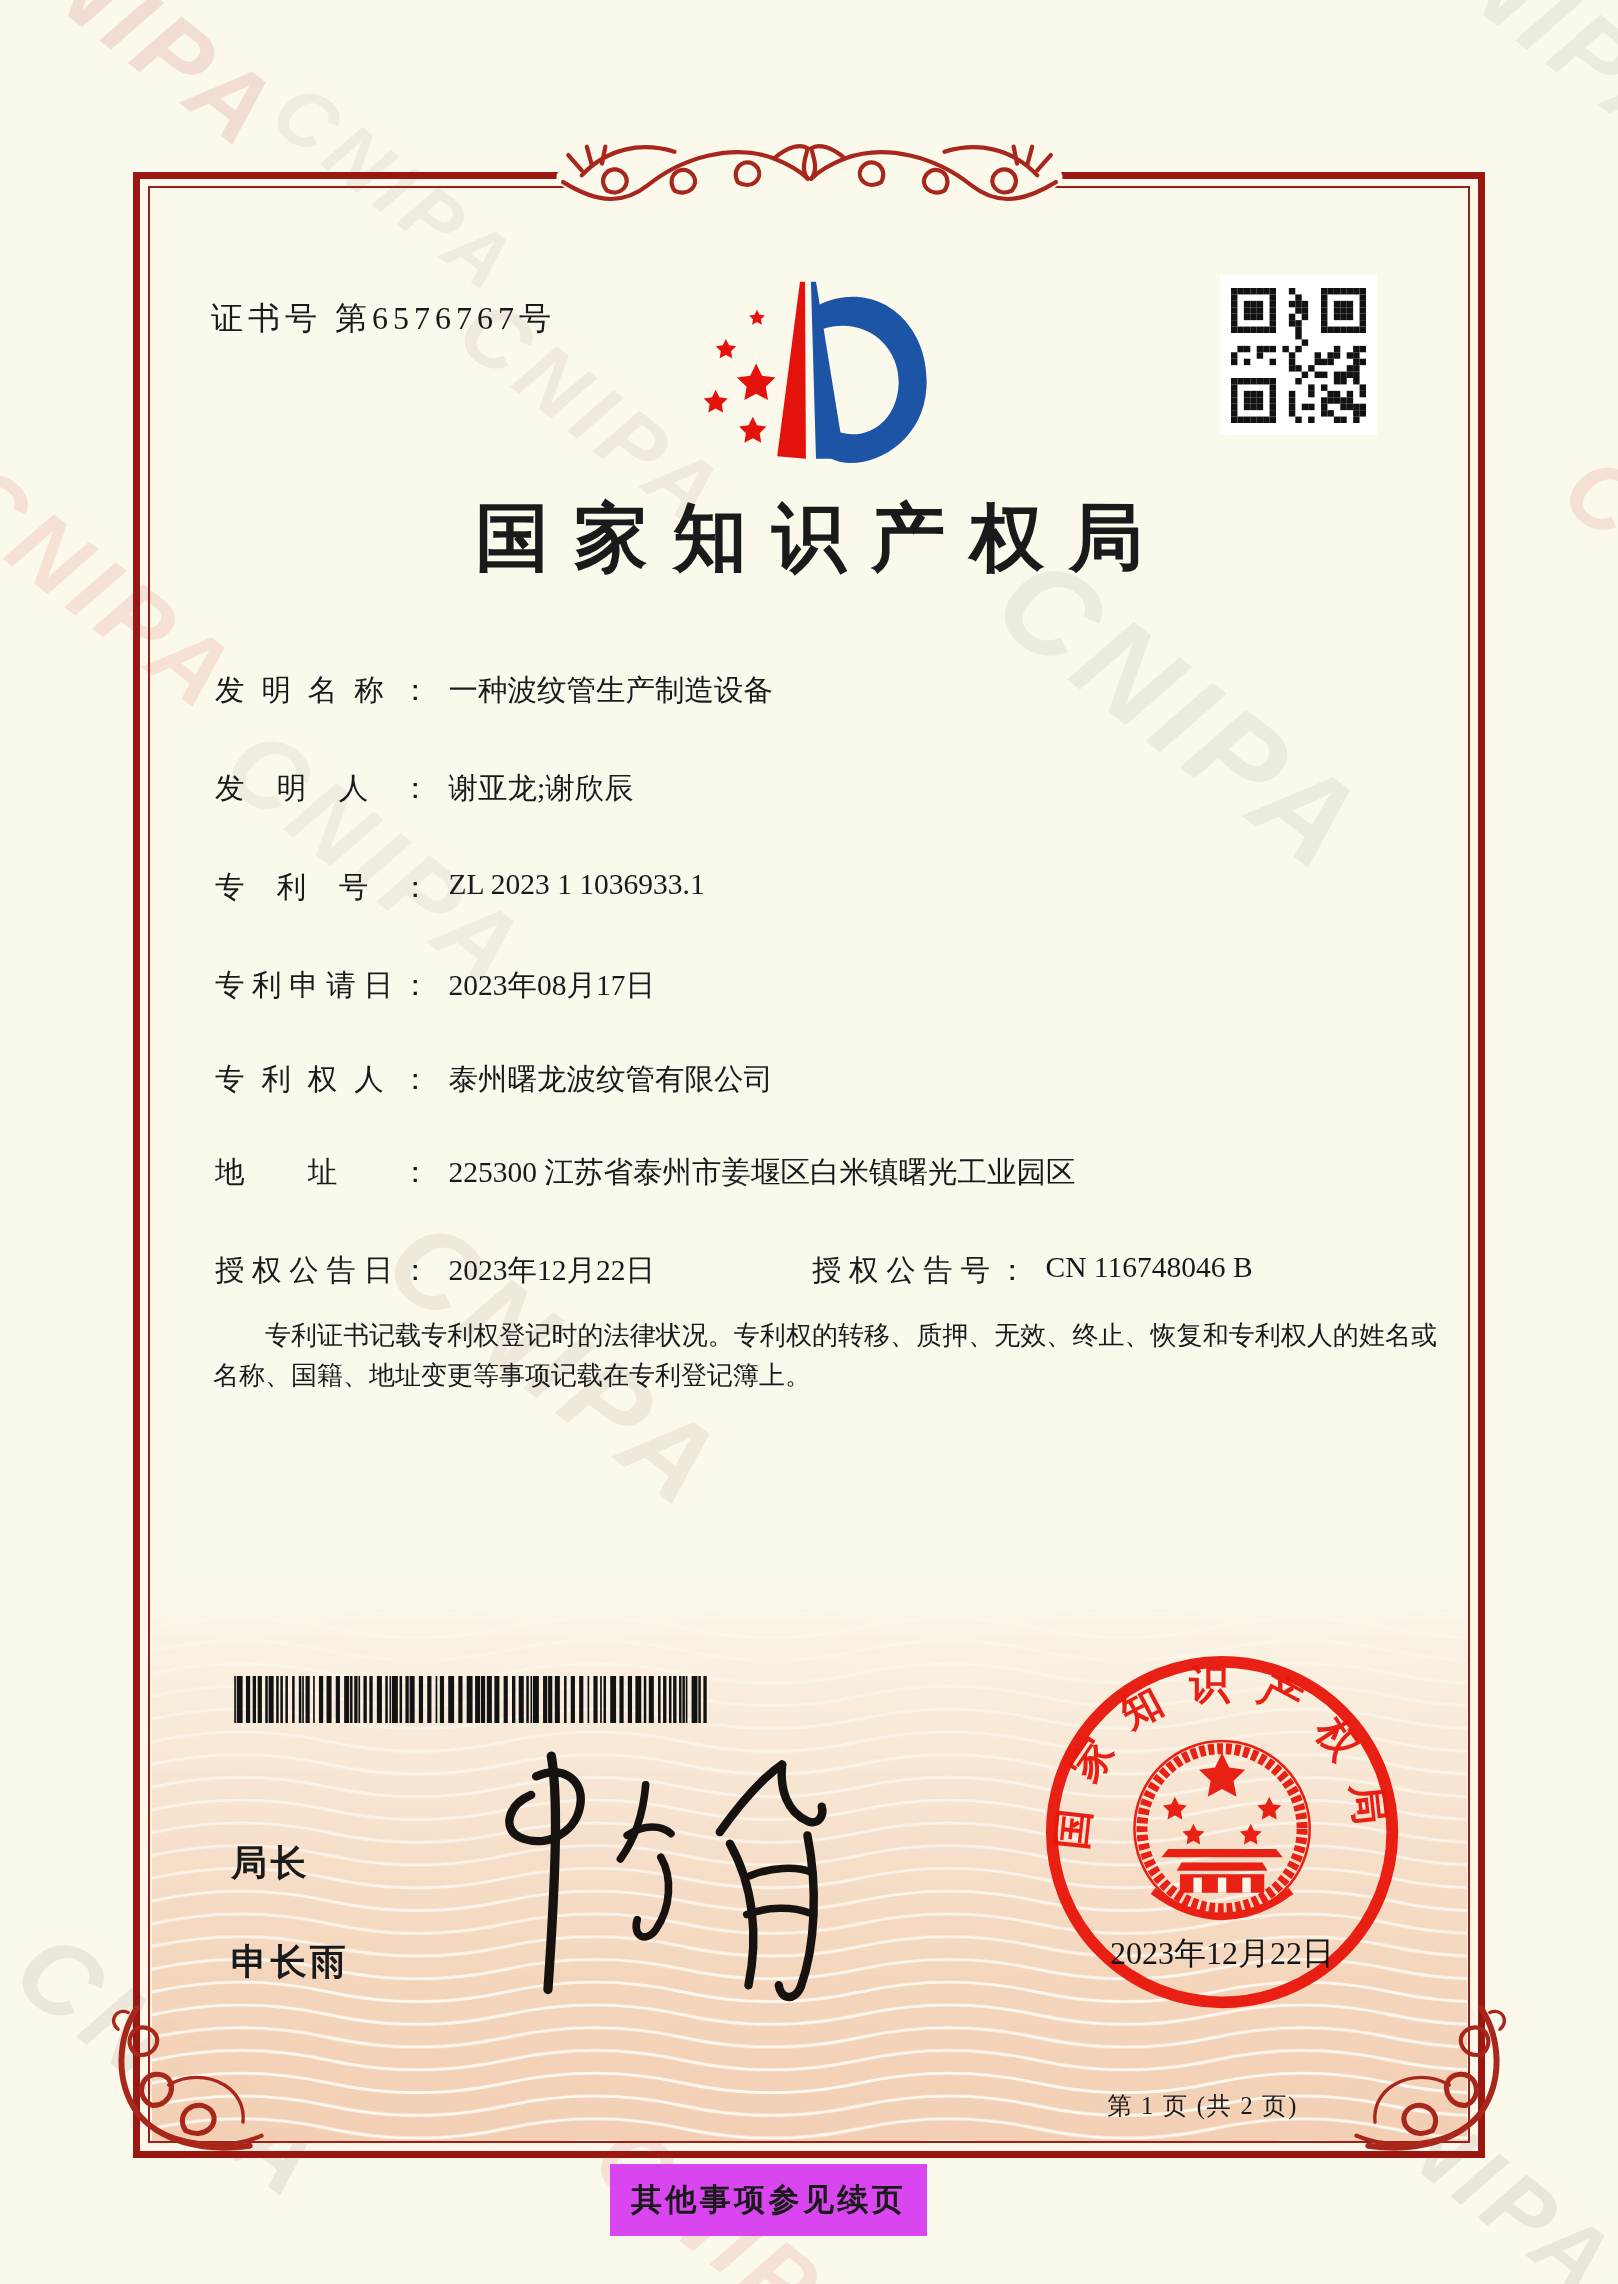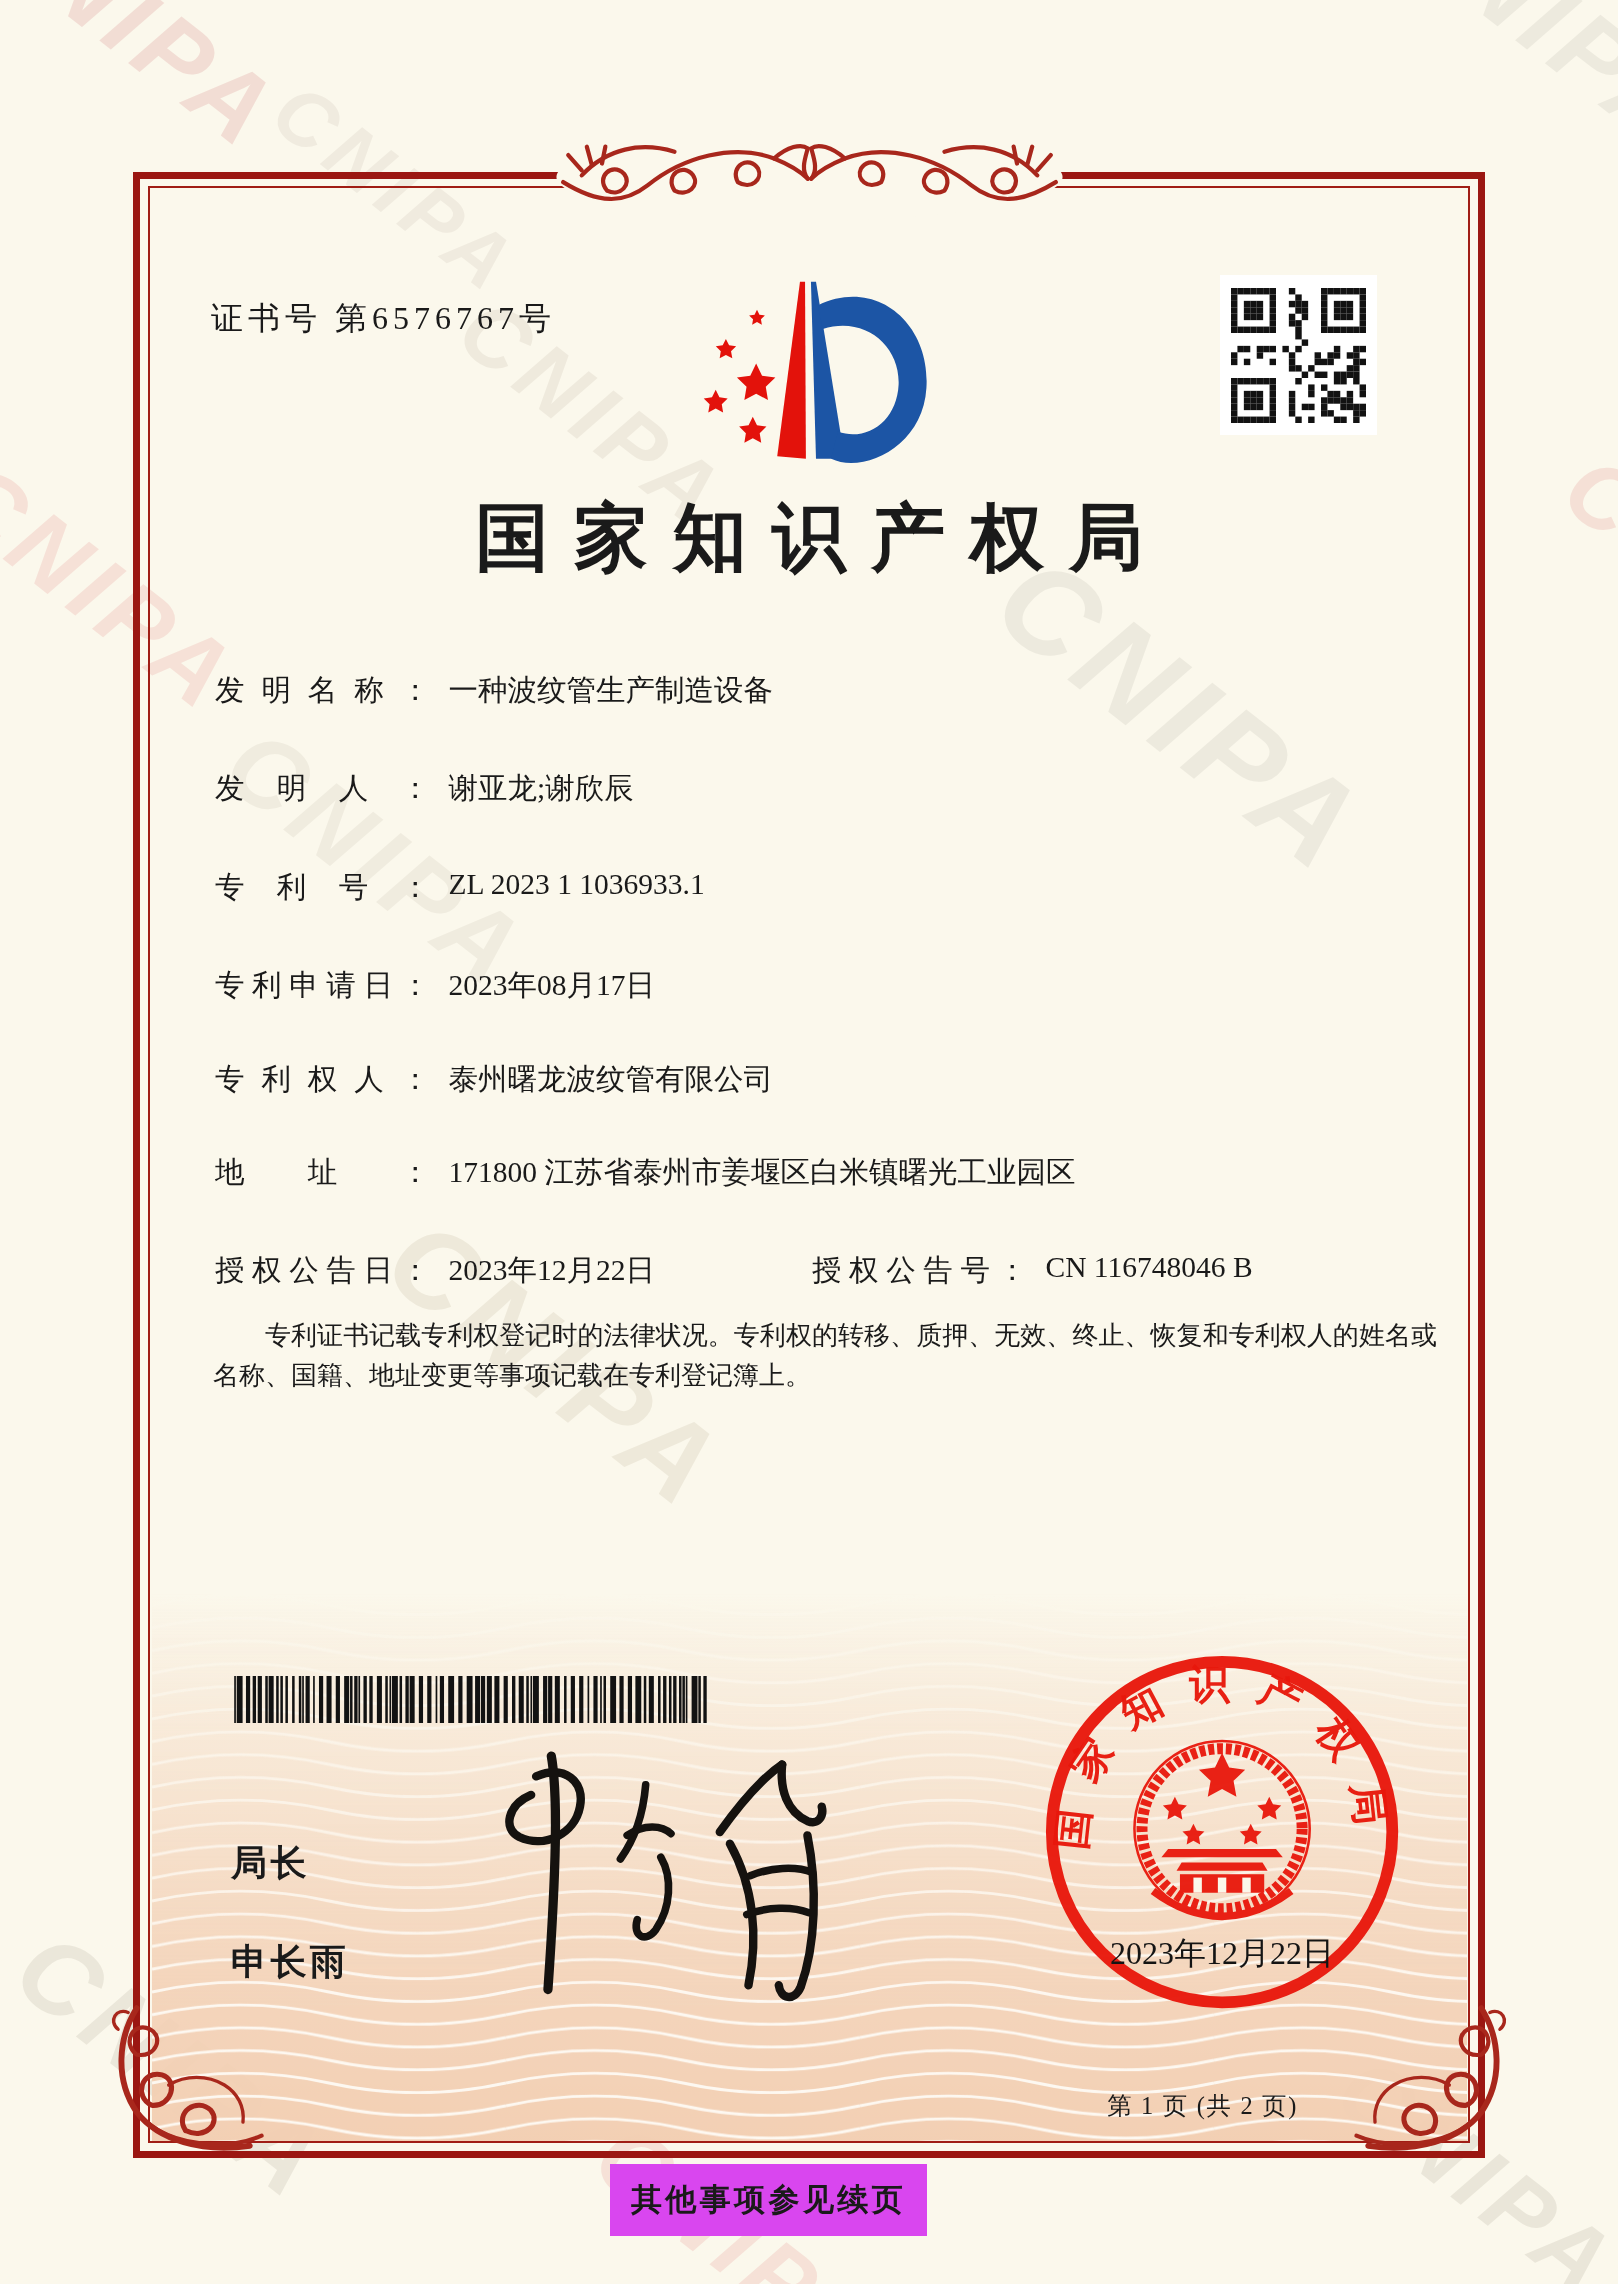--- a/index.html
+++ b/index.html
@@ -354,21 +354,21 @@
     <div class="field-row" style="top:868px;">
       <span class="field-label">专利号：</span><span class="field-value">ZL 2023 1 1036933.1</span>
     </div>
     <div class="field-row" style="top:966px;">
       <span class="field-label">专利申请日：</span><span class="field-value">2023年08月17日</span>
     </div>
     <div class="field-row" style="top:1060px;">
       <span class="field-label">专利权人：</span><span class="field-value">泰州曙龙波纹管有限公司</span>
     </div>
     <div class="field-row" style="top:1153px;">
-      <span class="field-label">地址：</span><span class="field-value">171800 江苏省泰州市姜堰区白米镇曙光工业园区</span>
+      <span class="field-label">地址：</span><span class="field-value">225300 江苏省泰州市姜堰区白米镇曙光工业园区</span>
     </div>
     <div class="field-row" style="top:1251px;width:1231px;">
       <span class="fgroup" style="left:0;">
         <span class="field-label">授权公告日：</span><span class="field-value">2023年12月22日</span>
       </span>
       <span class="fgroup" style="left:597px;">
         <span class="field-label">授权公告号：</span><span class="field-value">CN 116748046 B</span>
       </span>
     </div>
 

